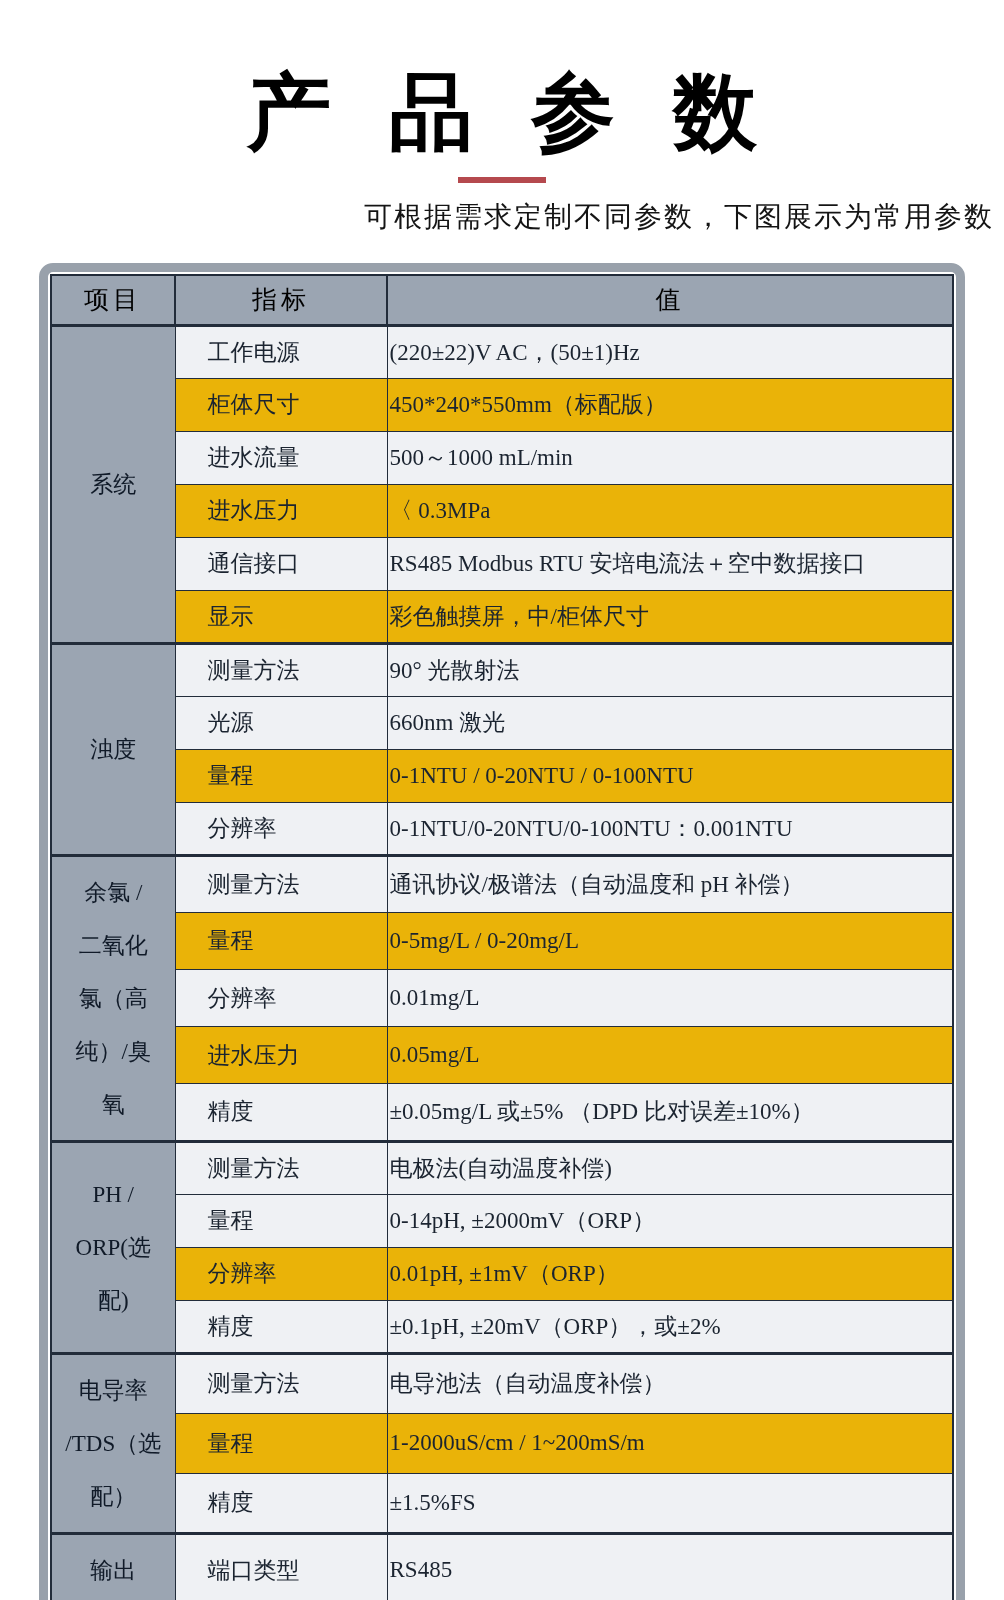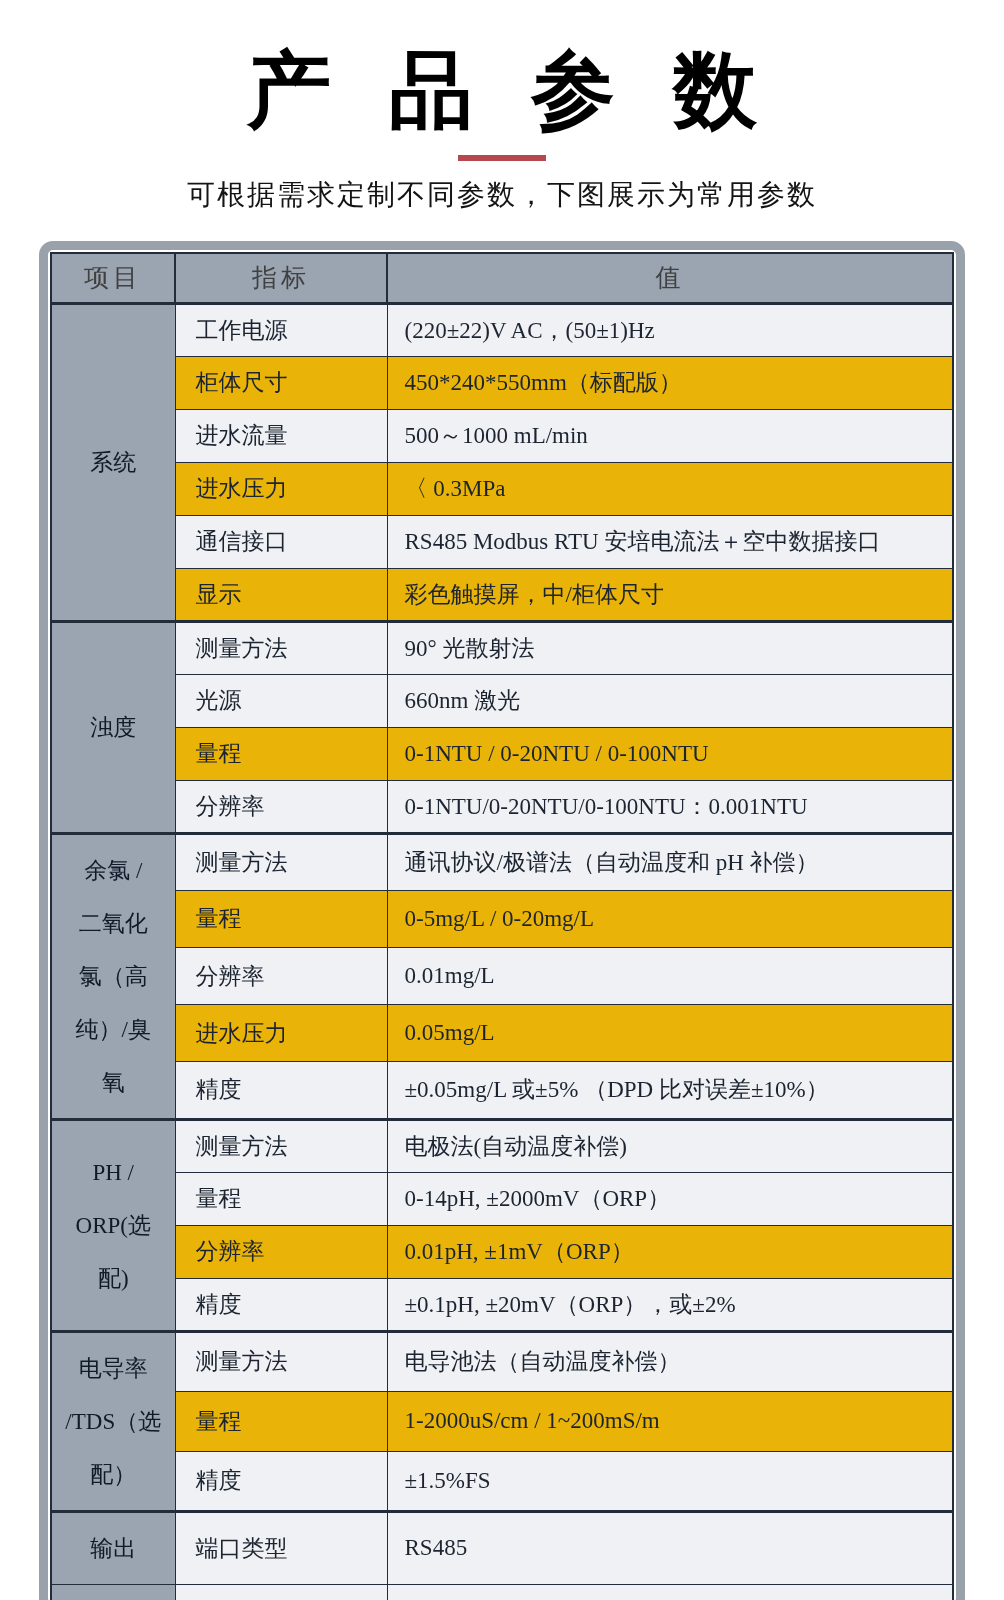--- a/index.html
+++ b/index.html
@@ -5,40 +5,41 @@
   * { box-sizing: border-box; }
   html, body { margin: 0; padding: 0; }
   body {
     width: 1004px;
     height: 1600px;
     background: #ffffff;
     font-family: "Liberation Serif", "DejaVu Serif", serif;
     color: #1b2430;
     overflow: hidden;
   }
-  .title-block { text-align: center; padding-top: 44px; }
+  .title-block { text-align: center; padding-top: 66px; }
   .page-title {
     margin: 0;
     font-size: 84px;
     line-height: 1.12;
     font-weight: bold;
     color: #000000;
     letter-spacing: 0.22em;
     text-indent: 0.22em;
   }
   .red-divider {
     width: 88px;
     height: 6px;
     margin: 17px auto 15px;
   }
   .page-subtitle {
-    margin: 0;
+    margin: 10px;
     font-size: 28px;
     letter-spacing: 2px;
     color: #141414;
+    text-align: right;
   }
   .table-frame {
     width: 926px;
     margin: 27px auto 0;
     border: 9px solid #99a1ab;
     border-radius: 14px;
     background: #ffffff;
     padding: 2px 2px 0 2px;
     overflow: hidden;
   }
@@ -50,21 +51,21 @@
     border-left: 2px solid #222c3a;
     border-right: 2px solid #222c3a;
   }
   col.col-group { width: 124px; }
   col.col-ind   { width: 212px; }
   thead th {
     background: #9ba5b2;
     height: 50px;
     font-size: 25px;
     font-weight: normal;
-    color: #404040;
+    color: #000000;
     border: 2px solid #222c3a;
     text-align: center;
     letter-spacing: 4px;
   }
   tbody td {
     height: 53px;
     font-size: 23px;
     color: #1b2430;
     border: 1.5px solid #222c3a;
     overflow: hidden;
@@ -72,22 +73,22 @@
   }
   tbody tr.section-start td { border-top: 3px solid #222c3a; }
   td.group-cell {
     background: #9ba5b2;
     text-align: center;
     vertical-align: middle;
     padding: 9px 3px;
     line-height: 53px;
     color: #101a28;
   }
-  td.ind-cell { padding-left: 20px; }
-  td.val-cell { padding-left: 17px; }
+  td.ind-cell { padding-left: 32px; }
+  td.val-cell { padding-left: 2px; }
   td.shade-light { background: #eff1f4; }
   td.shade-dark  { background: #eab308; }
   tr.partial-row td { height: 12px; border-bottom: none; }
   tr.partial-row td.group-cell { line-height: 12px; }
 </style>
 </head>
 <body>
 
 <div class="page">
 

